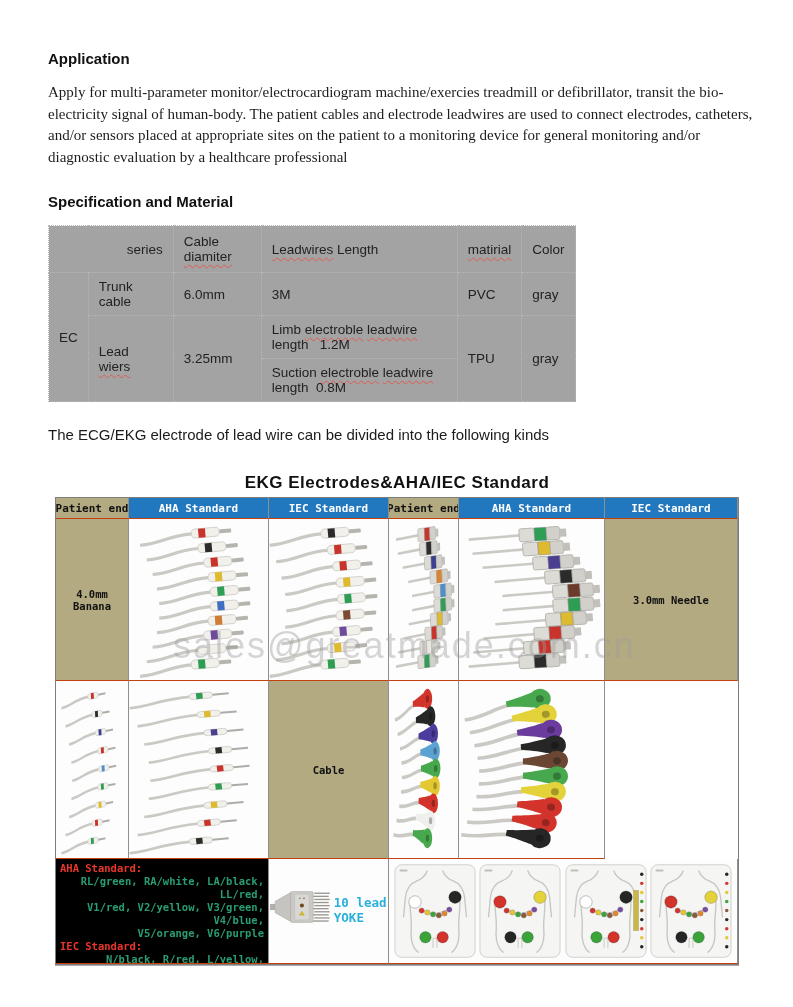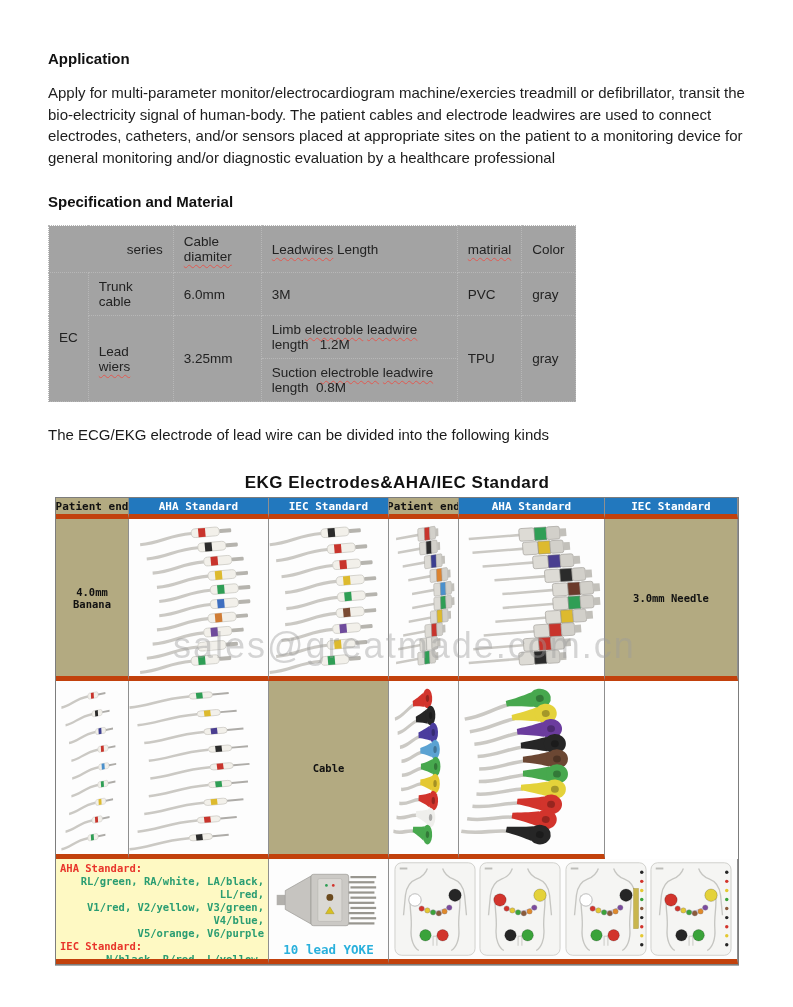--- a/index.html
+++ b/index.html
@@ -1,46 +1,46 @@
 <!DOCTYPE html>
 <html><head>
 <meta charset="utf-8">
 <style>
   html,body{margin:0;padding:0;background:#fff;}
   body{width:793px;height:1007px;font-family:"Liberation Sans",sans-serif;color:#1b1b1b;overflow:hidden;position:relative;}
   .content{padding:50px 45px 0 48px;}
 
   .h-bold{font-size:15px;font-weight:bold;margin:0 0 15px 0;color:#111;}
-  .para{font-size:15px;line-height:21.5px;margin:0 0 25px 0;width:705px;color:#1d1d1d;}
+  .para{font-size:15px;line-height:21.5px;margin:0 0 25px 0;width:705px;color:#1d1d1d;font-family:Liberation Serif, serif;}
 
   
   table.spec{border-collapse:collapse;margin:14px 0 23px 0;font-size:13.5px;color:#222;}
   table.spec td{border:1px dotted #b7b7b7;padding:6px 10px;vertical-align:middle;background:#a3a3a3;}
   table.spec td.hdr{height:34px;}
   td.r{text-align:right;padding-right:14px;}
   .sp{text-decoration-line:underline;text-decoration-style:wavy;text-decoration-color:#e05a52;text-decoration-thickness:1px;text-underline-offset:3px;}
   td.prewrap{white-space:pre-wrap;}
 
   .kinds{font-size:15px;margin:24px 0 30px 0;}
 
   
   .figure{position:relative;margin-left:7px;width:684px;}
   .fig-title{text-align:center;font-family:Liberation Sans, sans-serif;font-weight:bold;font-size:17px;letter-spacing:0.5px;color:#111;margin:0 0 4px 0;}
   .fig-grid{display:grid;grid-template-columns:73px 140px 120px 70px 146px 133px;grid-template-rows:21px 162px 178px 105px;border:1px solid #7d7d7d;box-shadow:0 1px 0 #aaa;background:#fff;}
-  .cell{border-right:1px solid #8f8f8f;border-bottom:5px solid #c2410c;box-sizing:border-box;overflow:hidden;position:relative;background:#fdfdfd;}
+  .cell{border-right:1px solid #8f8f8f;border-bottom:1px solid #c2410c;box-sizing:border-box;overflow:hidden;position:relative;background:#fdfdfd;}
   .hc{font-family:"DejaVu Sans Mono",monospace;font-weight:bold;font-size:11px;display:flex;align-items:center;justify-content:center;white-space:nowrap;}
   .tanbg{color:#111;}
   .bluebg{color:#fff;}
   .lab{font-family:"DejaVu Sans Mono",monospace;font-weight:bold;font-size:10.5px;display:flex;align-items:center;justify-content:center;color:#111;text-align:center;padding:0 1px;}
   .img svg{display:block;width:100%;height:100%;}
 
   .legend-cell{grid-column:1/3;font-family:"DejaVu Sans Mono",monospace;font-weight:bold;font-size:10.5px;line-height:13px;padding:3px 4px;}
   .lg-title{text-align:left;}
   .lg-line{text-align:right;}
-  .yoke-cell{display:flex;flex-direction:column;align-items:center;justify-content:flex-end;padding-bottom:2px;}
+  .yoke-cell{display:flex;flex-direction:row;align-items:center;justify-content:flex-end;padding-bottom:2px;}
   .yoke-cell svg{width:108px;height:72px;margin-bottom:6px;}
   .yoke-label{font-family:"DejaVu Sans Mono",monospace;font-weight:bold;font-size:12.5px;}
   .torso-cell{grid-column:4/7;display:flex;align-items:center;justify-content:space-between;padding:3px 5px;}
   .torso-cell svg{width:82px;height:97px;}
 
   .watermark{position:absolute;top:152px;left:118px;font-size:36px;letter-spacing:2px;color:#9c9c9c;opacity:0.42;white-space:nowrap;pointer-events:none;z-index:6;font-family:"Liberation Sans",sans-serif;}
 </style>
 </head>
 <body>
 
@@ -607,21 +607,21 @@
             </g>
             <g transform="translate(72.6,157.0) rotate(10.0)">
               <path d="M-70,9 C-52,9 -44,3 -28,1.5" fill="none" stroke="#cbc9c4" stroke-width="3.6"></path>
               <path d="M-30,-2.8 C-18,-4.5 -12,-6 -6,-7.5 L-6,7.5 C-12,6 -18,4.5 -30,2.8 Z" fill="#262626"></path>
               <circle cx="1" cy="0" r="10" fill="#262626"></circle>
               <circle cx="1" cy="0" r="3.6" fill="rgba(0,0,0,0.28)"></circle>
             </g>
           </svg>
         </div>
 
-      <div class="cell legend-cell" style="background: #fef9c3;">
+      <div class="cell legend-cell" style="background: #000000;">
         <div class="lg-title" style="color: rgb(232, 53, 43);">AHA Standard:</div>
         <div class="lg-line" style="color: rgb(42, 157, 114);">RL/green, RA/white, LA/black, LL/red,</div>
         <div class="lg-line" style="color: rgb(42, 157, 114);">V1/red, V2/yellow, V3/green, V4/blue,</div>
         <div class="lg-line" style="color: rgb(42, 157, 114);">V5/orange, V6/purple</div>
         <div class="lg-title" style="color: rgb(232, 53, 43);">IEC Standard:</div>
         <div class="lg-line" style="color: rgb(42, 157, 114);">N/black, R/red, L/yellow, F/green,</div>
 
       </div>
 
       <div class="cell yoke-cell">

